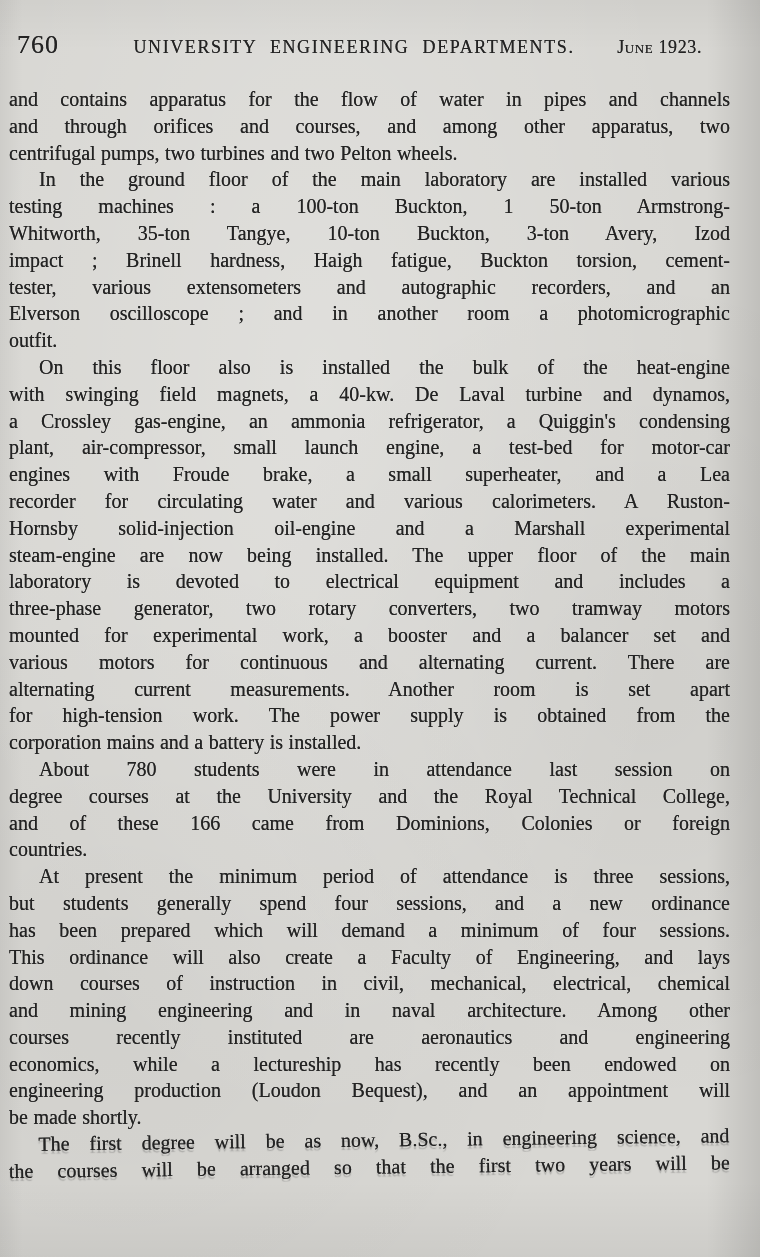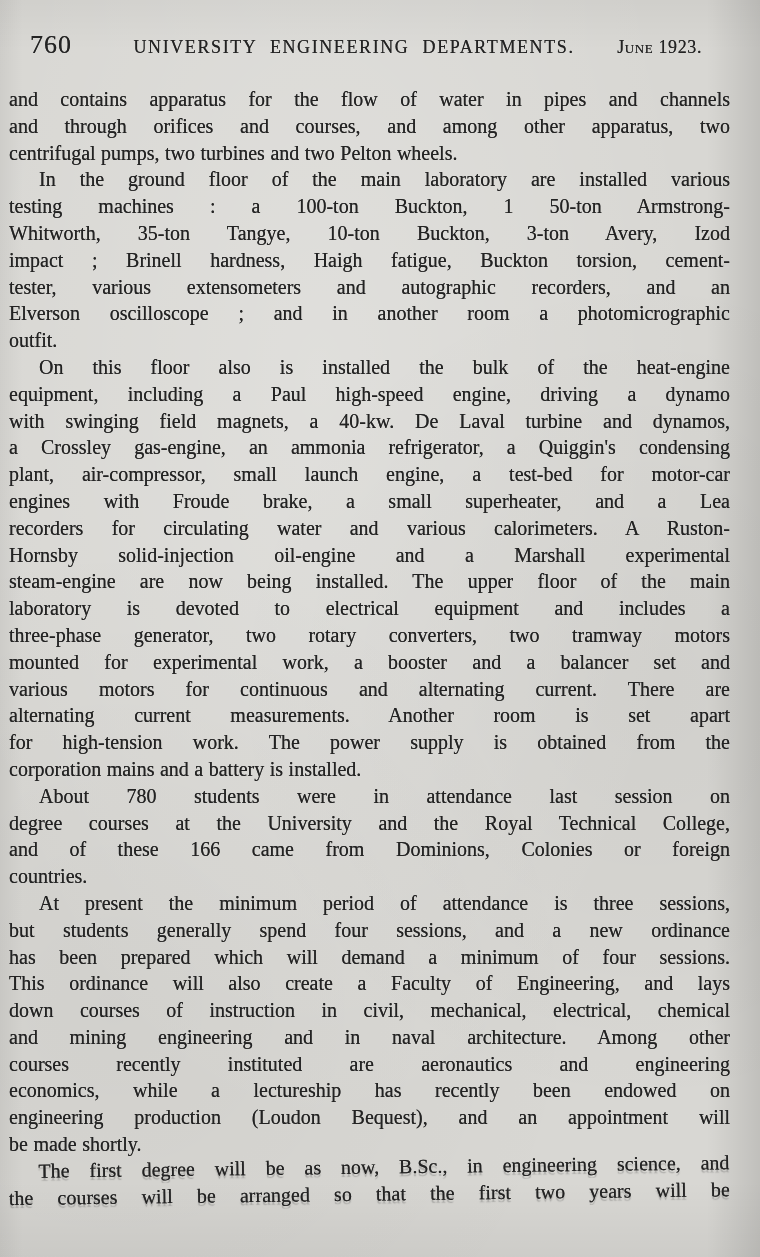--- a/index.html
+++ b/index.html
@@ -18,21 +18,21 @@
     font-family: "Liberation Serif", "DejaVu Serif", serif;
     color: var(--ink, #232323);
   }
   .page-header {
     display: flex;
     align-items: baseline;
     padding-top: 30px;
   }
   .page-number {
     width: 120px;
-    padding-left: 30px;
+    padding-left: 17px;
     box-sizing: border-box;
     font-size: 26px;
     letter-spacing: 1px;
     text-shadow: 0 0 0.6px rgba(35,35,35,0.75);
   }
   .journal-title {
     flex: 1;
     text-align: center;
     font-size: 18px;
     letter-spacing: 1.6px;
@@ -97,26 +97,25 @@
         <div class="line first-indent">In the ground floor of the main laboratory are installed various</div>
         <div class="line">testing machines : a 100-ton Buckton, 1 50-ton Armstrong-</div>
         <div class="line">Whitworth, 35-ton Tangye, 10-ton Buckton, 3-ton Avery, Izod</div>
         <div class="line">impact ; Brinell hardness, Haigh fatigue, Buckton torsion, cement-</div>
         <div class="line">tester, various extensometers and autographic recorders, and an</div>
         <div class="line">Elverson oscilloscope ; and in another room a photomicrographic</div>
         <div class="line para-end">outfit.</div>
       </div>
       <div class="paragraph">
         <div class="line first-indent">On this floor also is installed the bulk of the heat-engine</div>
-        <div class="line">equipment, including a Paul high-speed engine, driving a dynamo</div>
         <div class="line">with swinging field magnets, a 40-kw. De Laval turbine and dynamos,</div>
         <div class="line">a Crossley gas-engine, an ammonia refrigerator, a Quiggin's condensing</div>
         <div class="line">plant, air-compressor, small launch engine, a test-bed for motor-car</div>
         <div class="line">engines with Froude brake, a small superheater, and a Lea</div>
-        <div class="line">recorders for circulating water and various calorimeters. A Ruston-</div>
+        <div class="line">recorder for circulating water and various calorimeters. A Ruston-</div>
         <div class="line">Hornsby solid-injection oil-engine and a Marshall experimental</div>
         <div class="line">steam-engine are now being installed. The upper floor of the main</div>
         <div class="line">laboratory is devoted to electrical equipment and includes a</div>
         <div class="line">three-phase generator, two rotary converters, two tramway motors</div>
         <div class="line">mounted for experimental work, a booster and a balancer set and</div>
         <div class="line">various motors for continuous and alternating current. There are</div>
         <div class="line">alternating current measurements. Another room is set apart</div>
         <div class="line">for high-tension work. The power supply is obtained from the</div>
         <div class="line para-end">corporation mains and a battery is installed.</div>
       </div>

